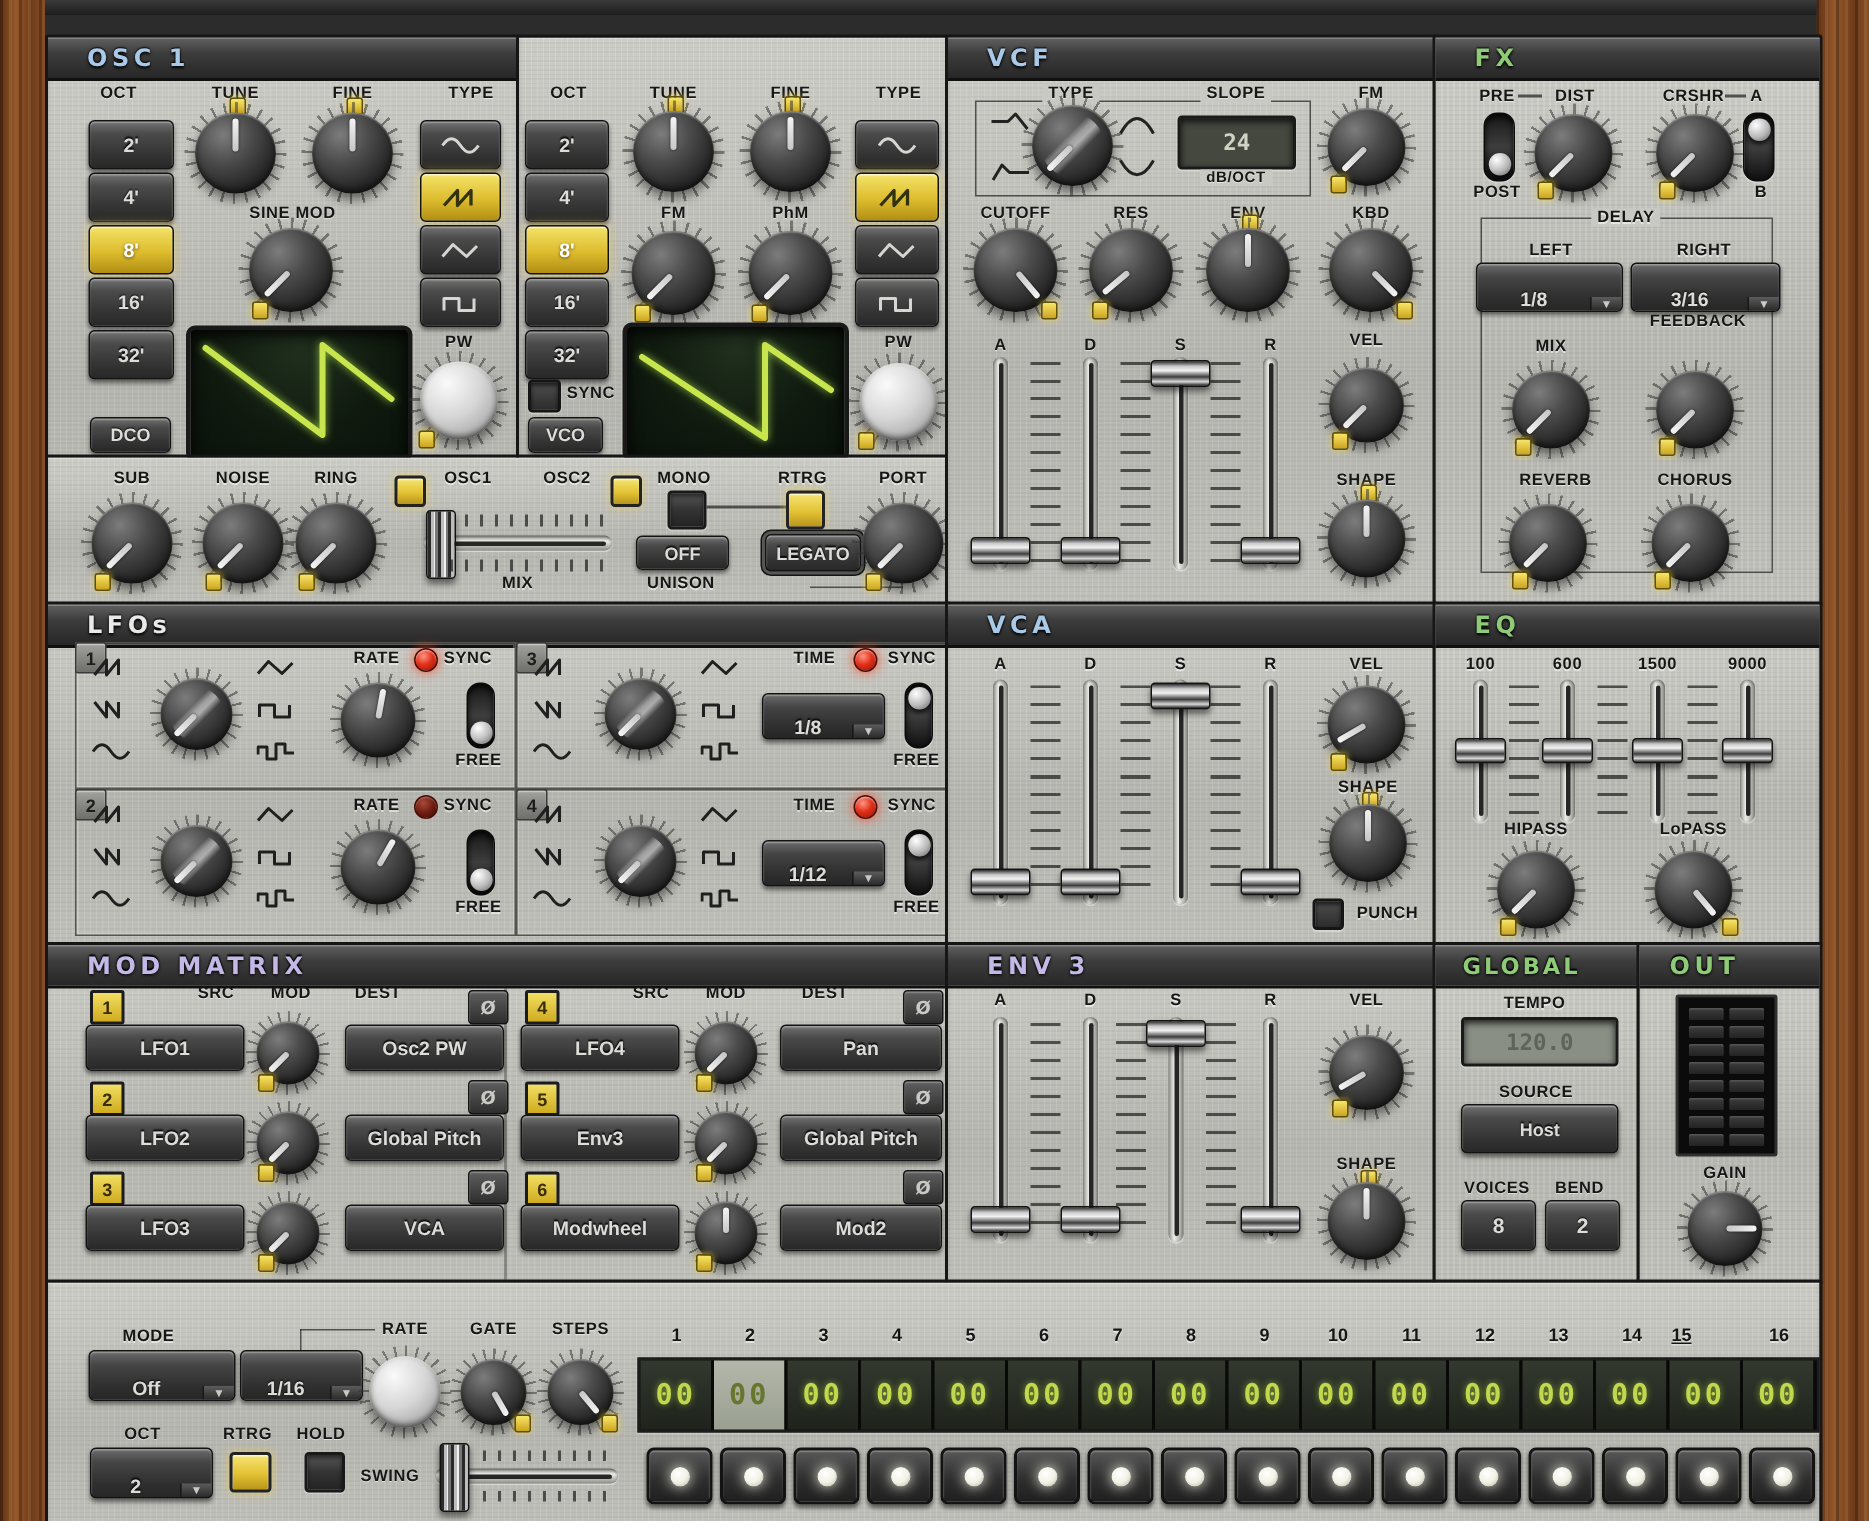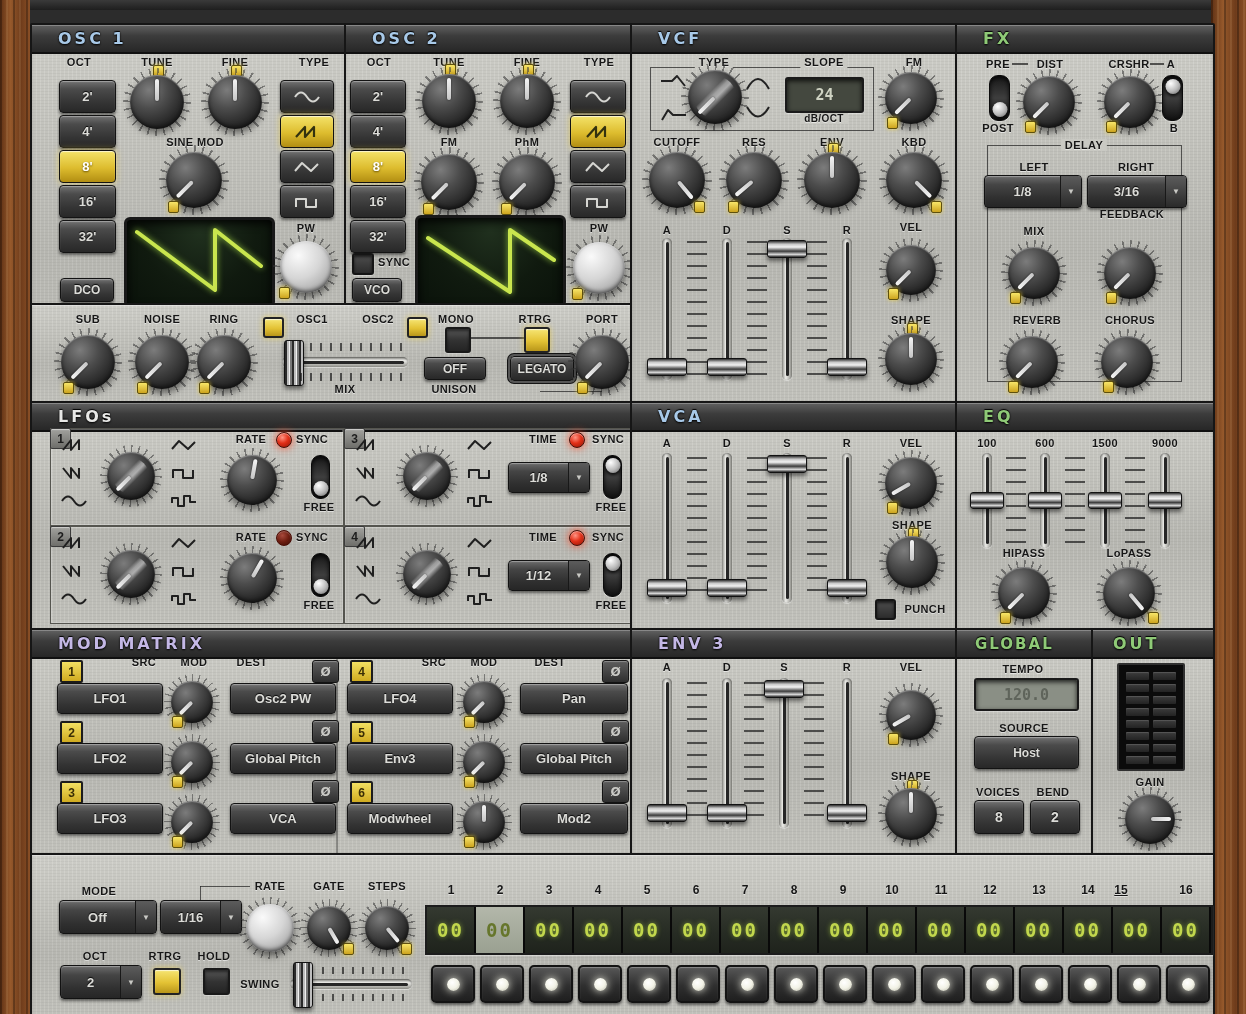--- a/index.html
+++ b/index.html
@@ -63,21 +63,21 @@
   .nullb{position:absolute;display:flex;align-items:center;justify-content:center;
     width:25px;height:21px;color:#c9c9c5;font:bold 12px "DejaVu Sans",sans-serif;
     background:linear-gradient(180deg,#5e5e5e,#2e2e2e);border:1px solid #141414;border-radius:3px;
     box-shadow:inset 0 1px 1px rgba(255,255,255,.3);}
   .badge{position:absolute;width:19px;height:19px;display:flex;align-items:center;justify-content:center;
     font:bold 12px "Liberation Sans",sans-serif;border-radius:2px;}
   .badge.grey{background:linear-gradient(180deg,#a2a29e,#6e6e6a);color:#1d1d1d;border:1px solid #3a3a3a;box-shadow:inset 0 1px 1px rgba(255,255,255,.5);}
   .badge.yel{background:linear-gradient(180deg,#f2df62,#d0ab20);color:#3a2e06;border:2px solid #1c1c1c;}
   
   .dd{position:absolute;display:flex;background:linear-gradient(180deg,#6c6c6c 0%,#454545 28%,#303030 70%,#262626 100%);
-    border:1px solid #121212;border-radius:4px;box-shadow:0 2px 3px rgba(0,0,0,.5), inset 0 1px 1px rgba(255,255,255,.35);overflow:hidden;}
+    border:1px solid #121212;border-radius:4px;box-shadow:0 2px 3px rgba(0,0,0,.5), inset 0 1px 1px rgba(255,255,255,.35);overflow:hidden;align-items:flex-end;}
   .ddval{flex:1;display:flex;align-items:center;justify-content:center;color:#dcdcd8;
     font:bold 13px "Liberation Sans",sans-serif;text-shadow:0 -1px 1px rgba(0,0,0,.9);}
   .ddarr{width:20px;border-left:1px solid #181818;display:flex;align-items:center;justify-content:center;
     font-size:8px;color:#c9c9c5;background:linear-gradient(180deg,#5c5c5c,#2a2a2a);}
   
   .vsl{position:absolute;width:38px;}
   .vsl .tr{position:absolute;left:50%;transform:translateX(-50%);top:0;bottom:0;width:10px;border-radius:5px;
     background:linear-gradient(90deg,#989892,#ecece8 38%,#8e8e88);box-shadow:inset 0 1px 2px rgba(0,0,0,.4), 0 1px 1px rgba(255,255,255,.5);}
   .vsl .tr::after{content:'';position:absolute;left:calc(50% - 1.5px);top:4px;bottom:4px;width:3px;background:#262626;border-radius:2px;}
   .vsl .hdl{position:absolute;left:50%;transform:translateX(-50%);width:38px;height:16px;border-radius:3px;border:1px solid #121212;
@@ -221,23 +221,20 @@
     <div class="knob silver" style="left:248px;top:216px;width:52px;height:52px;">
         <span class="face"></span>
       </div>
     <i class="kled abs" style="left:247px;top:262px;"></i>
     <div class="vbtn" style="left:28px;top:253px;width:52px;height:22px;font-size:12px;">
         <span>DCO</span>
       </div>
   </section>
 
   <section class="sec" style="left:344px;top:10px;width:286px;height:378px;">
-    <div class="hd">
-        <span class="hdt c-blue">OSC 2</span>
-      </div>
     <span class="lb" style="left:33px;top:31px;">OCT</span>
     <span class="lb" style="left:103px;top:31px;">TUNE</span>
     <span class="lb" style="left:181px;top:31px;">FINE</span>
     <span class="lb" style="left:253px;top:31px;">TYPE</span>
     <div class="vbtn" style="left:4px;top:55px;width:54px;height:31px;">
         <span>2'</span>
       </div>
     <div class="vbtn" style="left:4px;top:90px;width:54px;height:31px;">
         <span>4'</span>
       </div>

